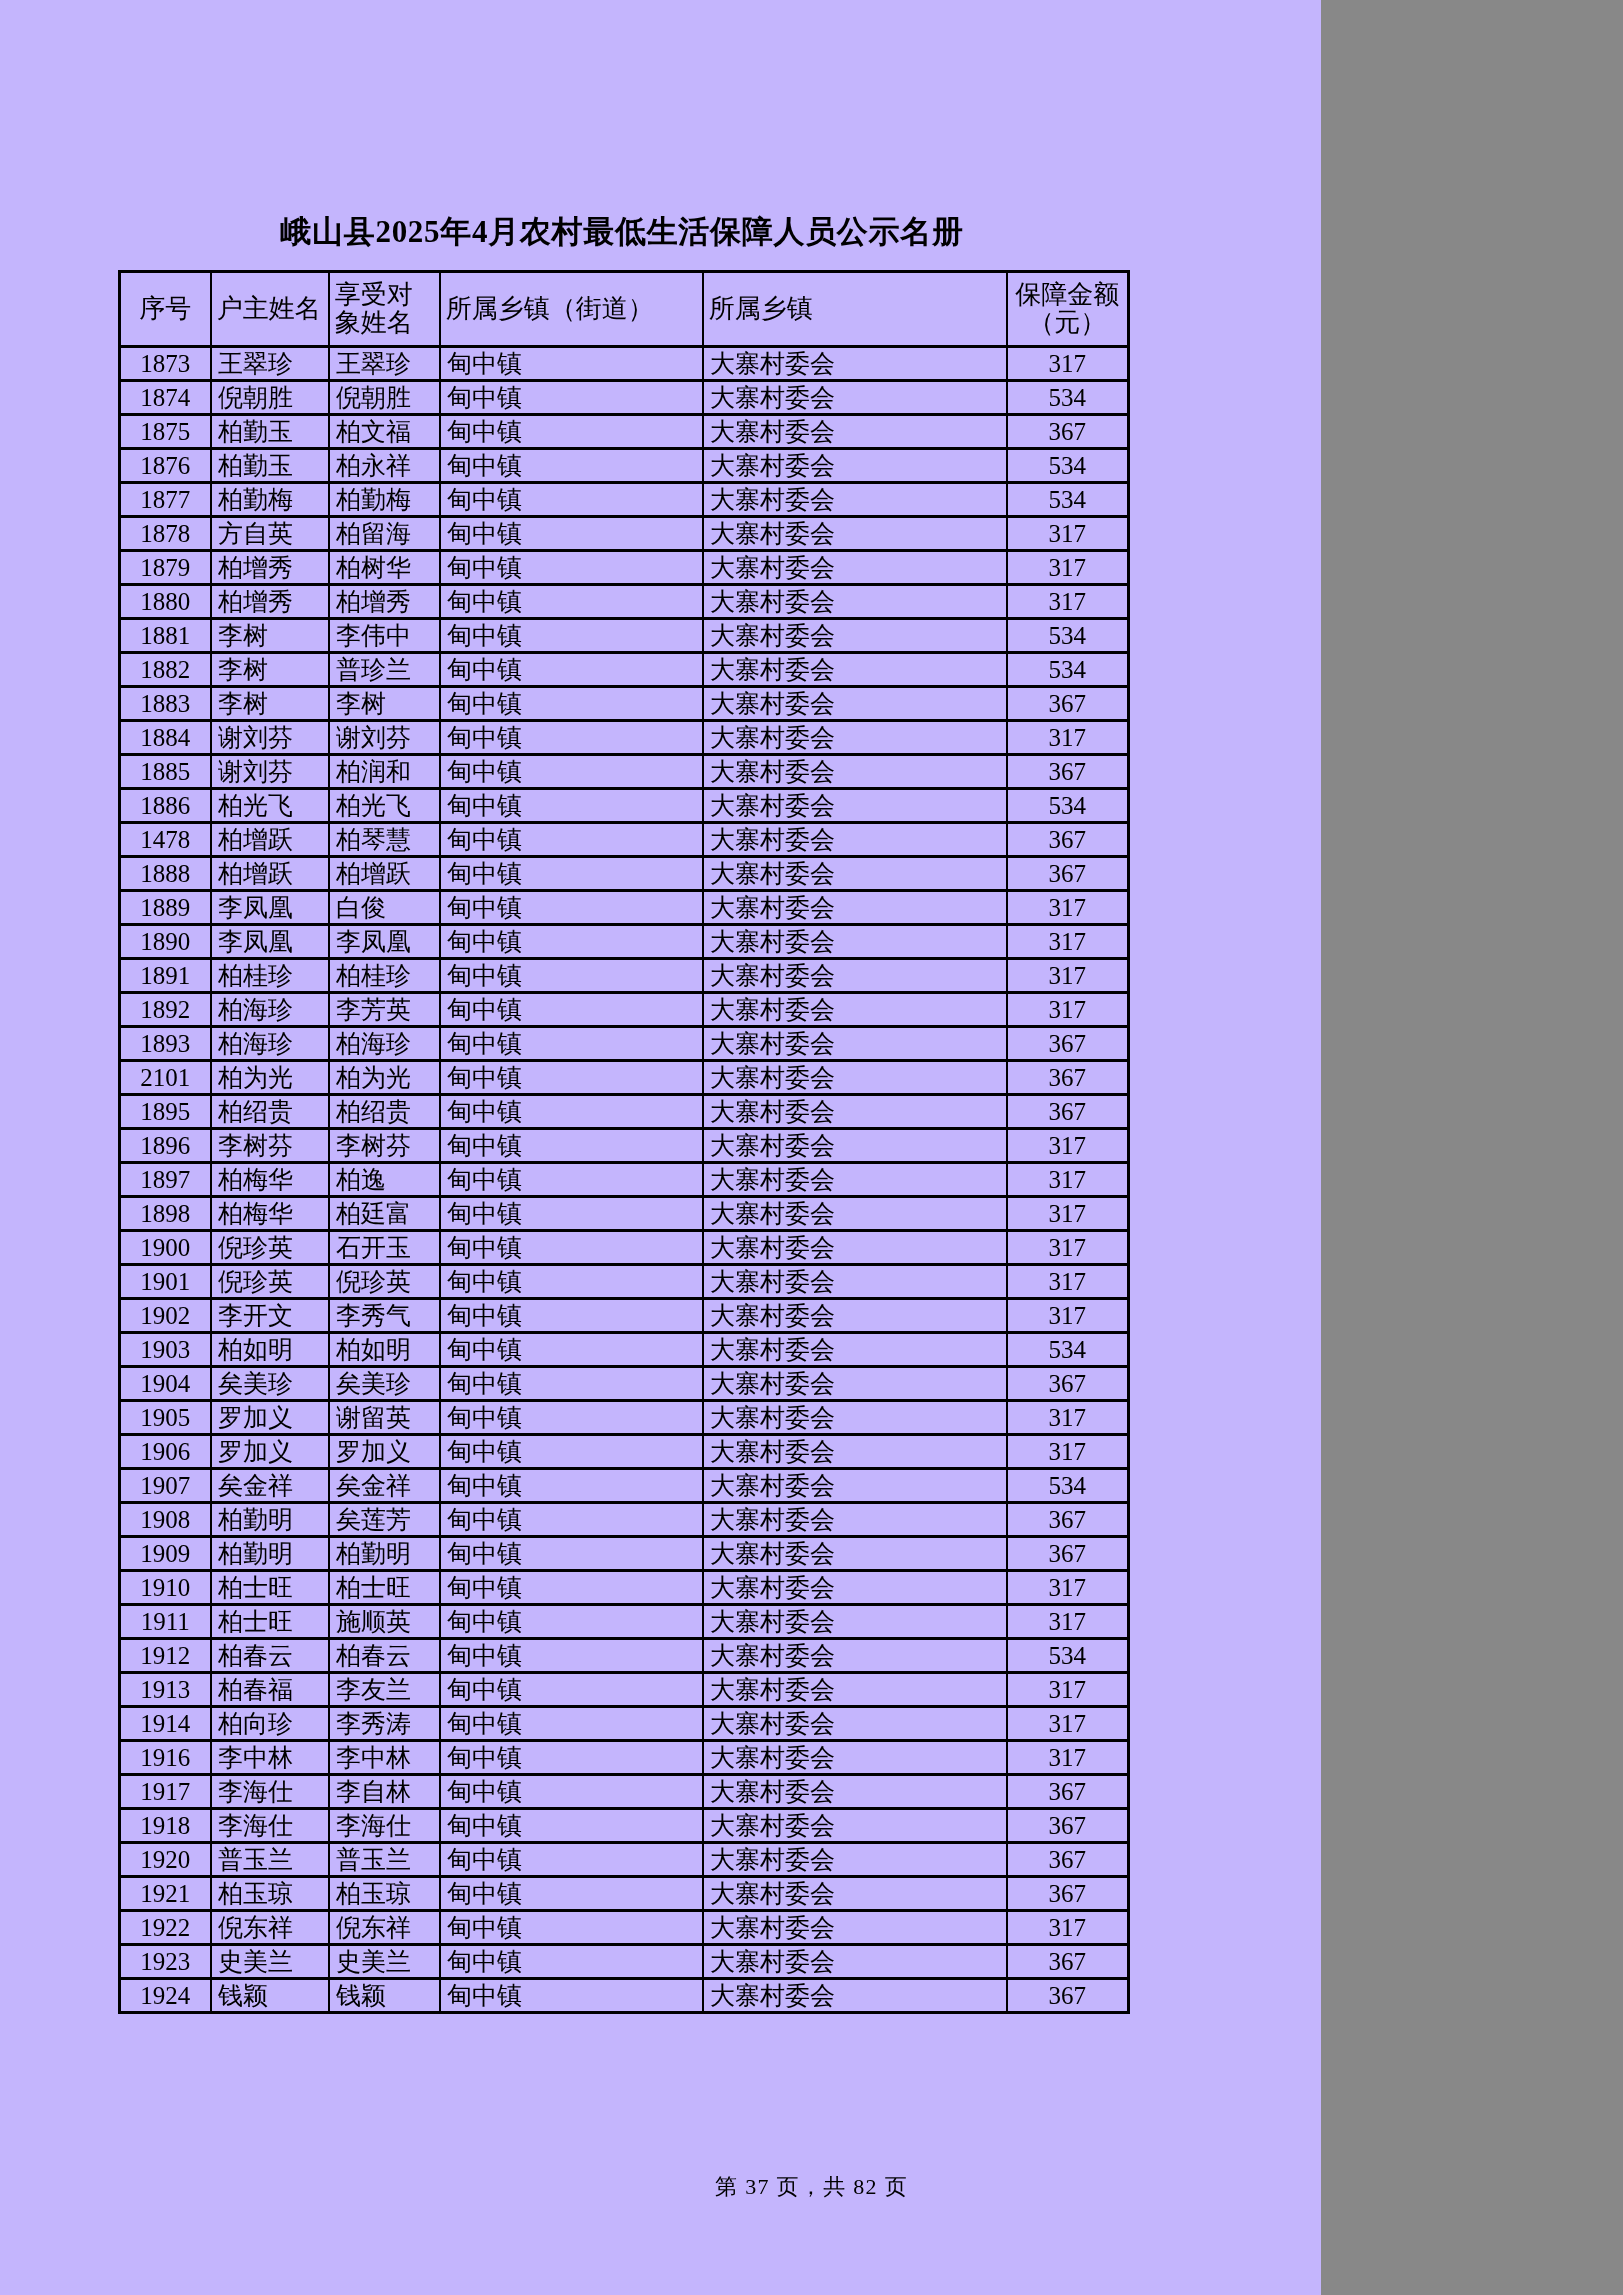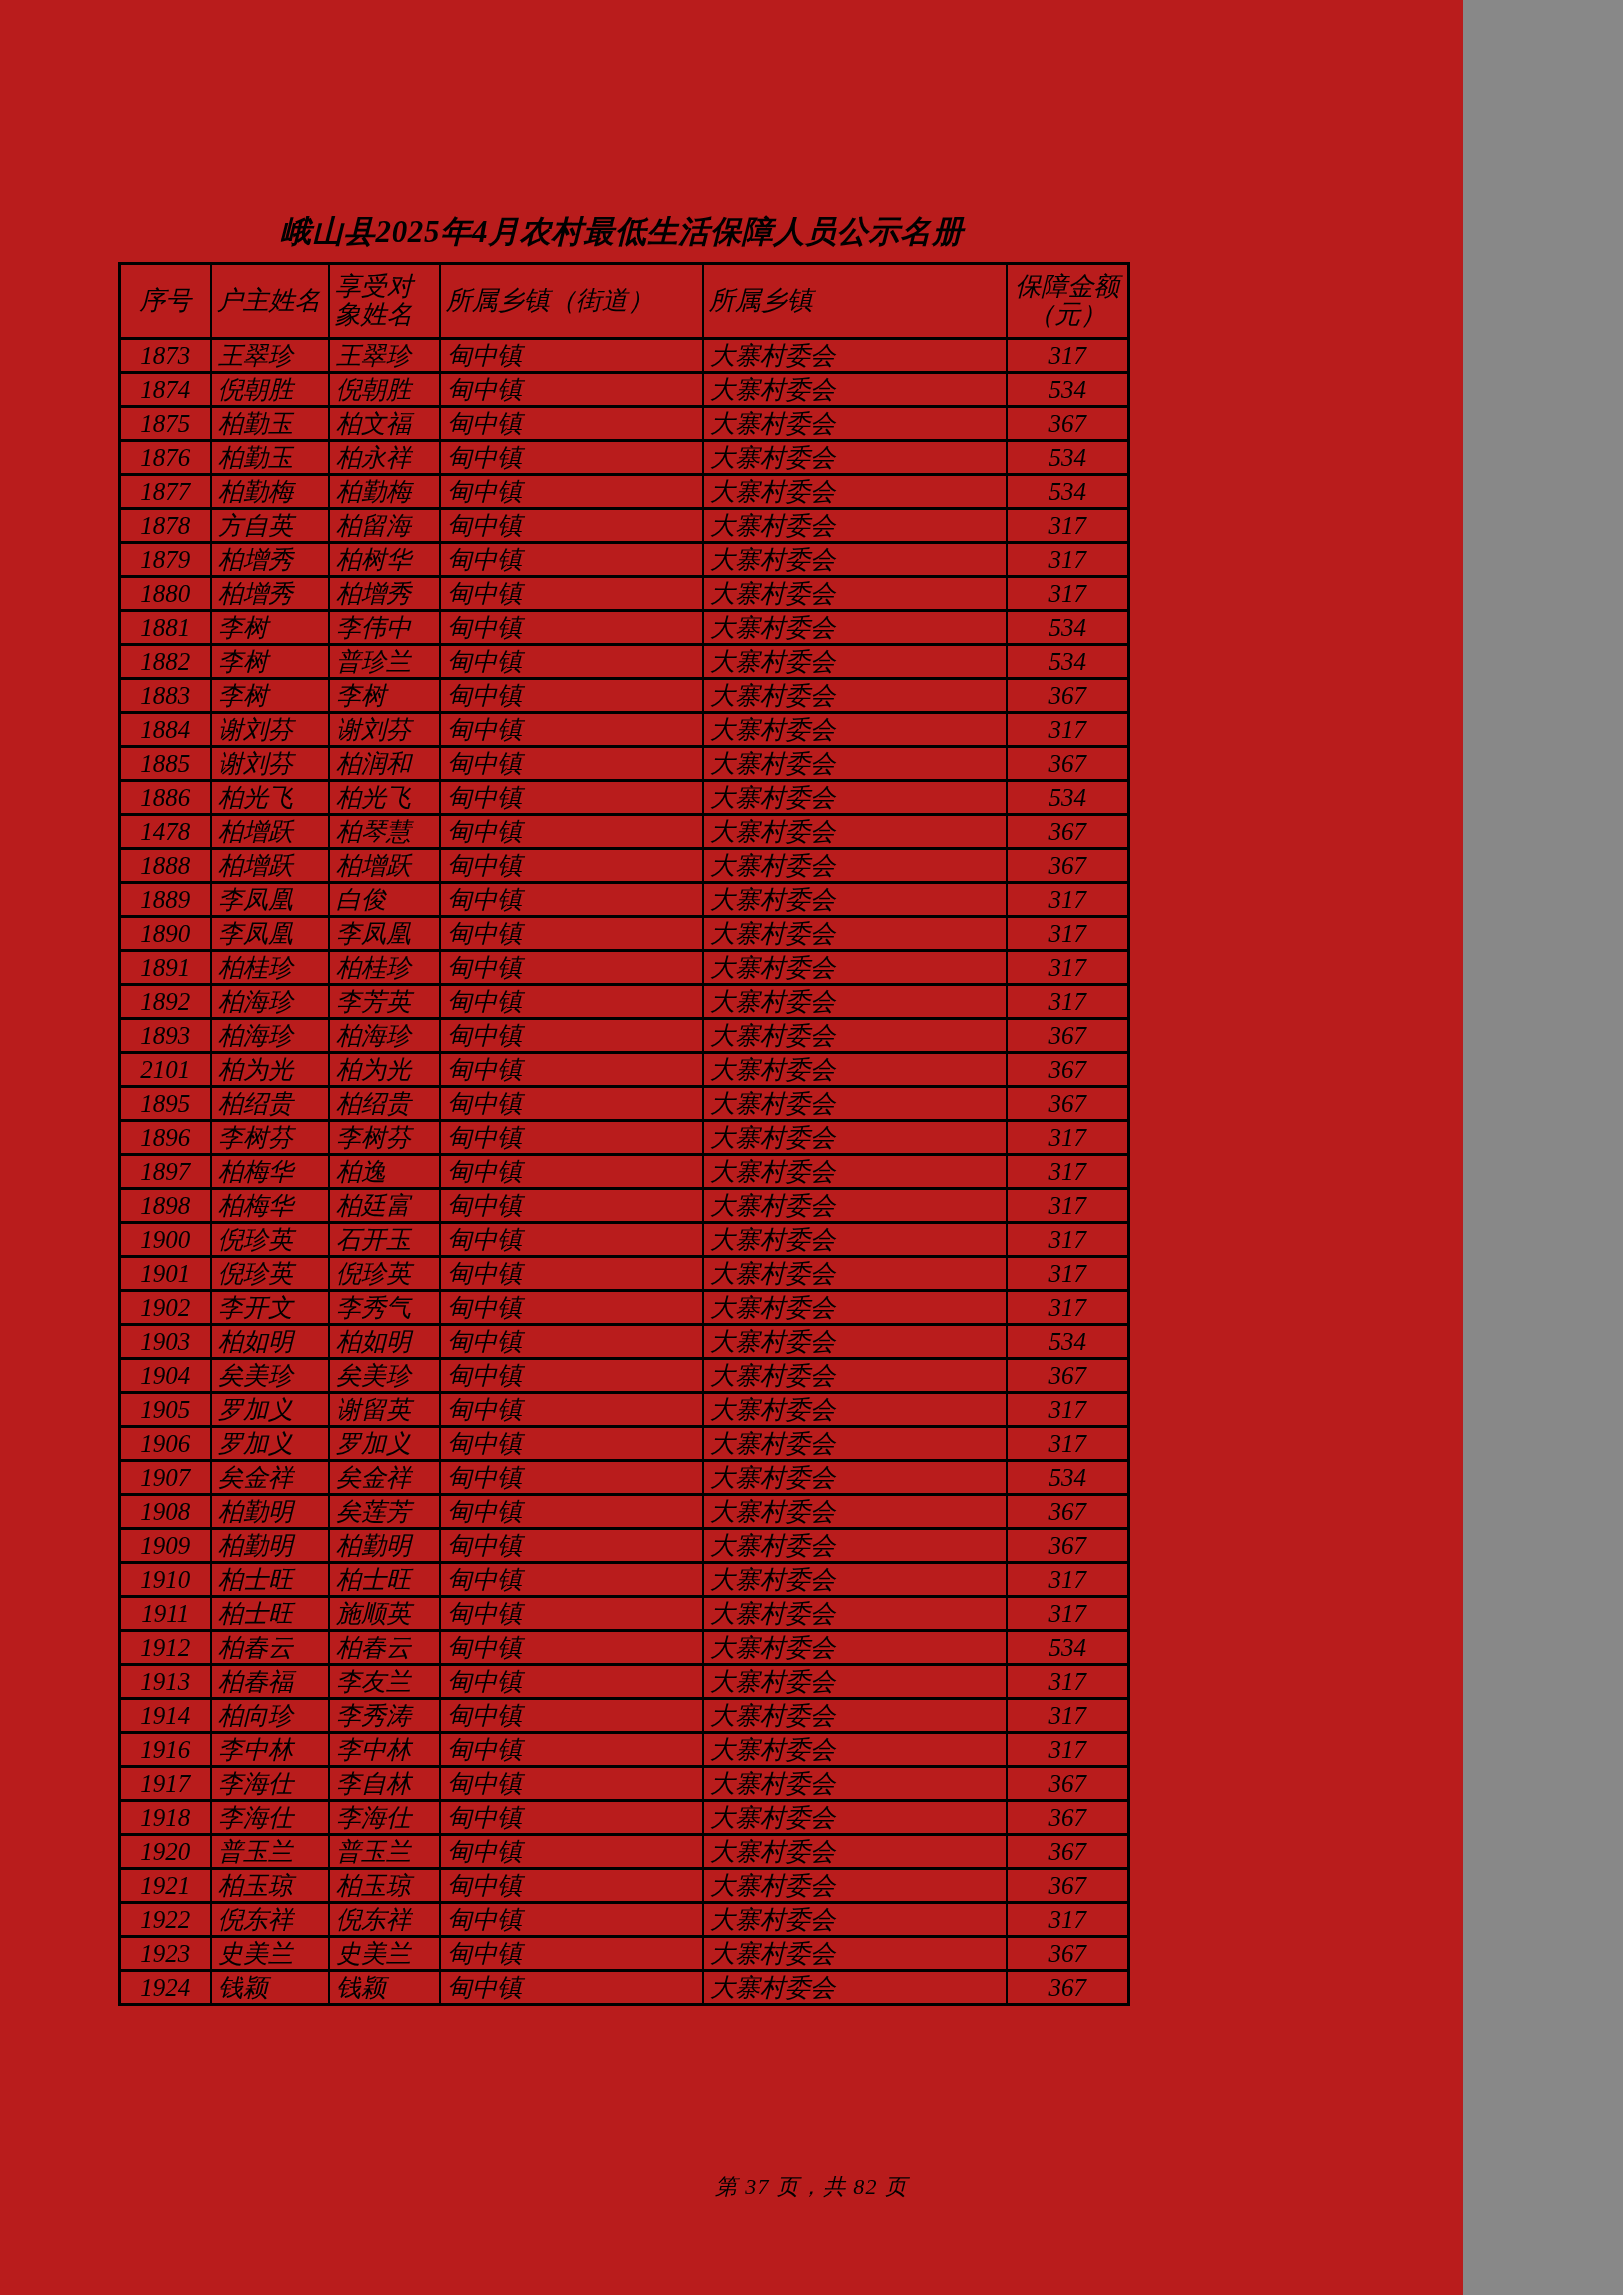--- a/index.html
+++ b/index.html
@@ -1,39 +1,38 @@
 <!DOCTYPE html>
 <html style="font-size:10.5px"><head>
 <meta charset="utf-8">
 <style>
   html, body { margin: 0; padding: 0; background: #888; }
   #page {
     position: relative;
-    width: 1463px;
+    width: 1321px;
     height: 2295px;
-    background: #b91c1c;
+    background: #c4b5fd;
     font-family: "Liberation Serif", "DejaVu Serif", serif;
     color: #000;
     overflow: hidden;
-    font-style: italic;
   }
   #doc-title {
     position: absolute;
     top: 211px;
     left: 118px;
     width: 1008px;
     text-align: center;
     font-size: 31px;
     font-weight: bold;
     letter-spacing: 0.7px;
     white-space: nowrap;
   }
   #roster-table {
     position: absolute;
-    top: 262px;
+    top: 270px;
     left: 118px;
     width: 1008px;
     border-collapse: collapse;
     table-layout: fixed;
     border: 3.9px solid #000;
   }
   #roster-table th, #roster-table td {
     border-top: 3.3px solid #000;
     border-bottom: 3.3px solid #000;
     border-left: 2px solid #000;

